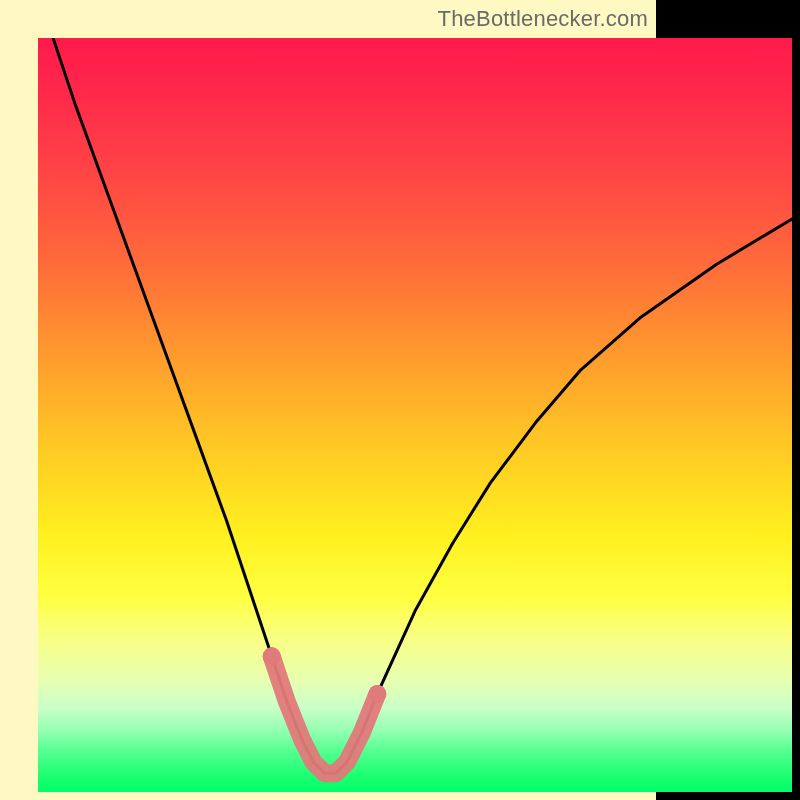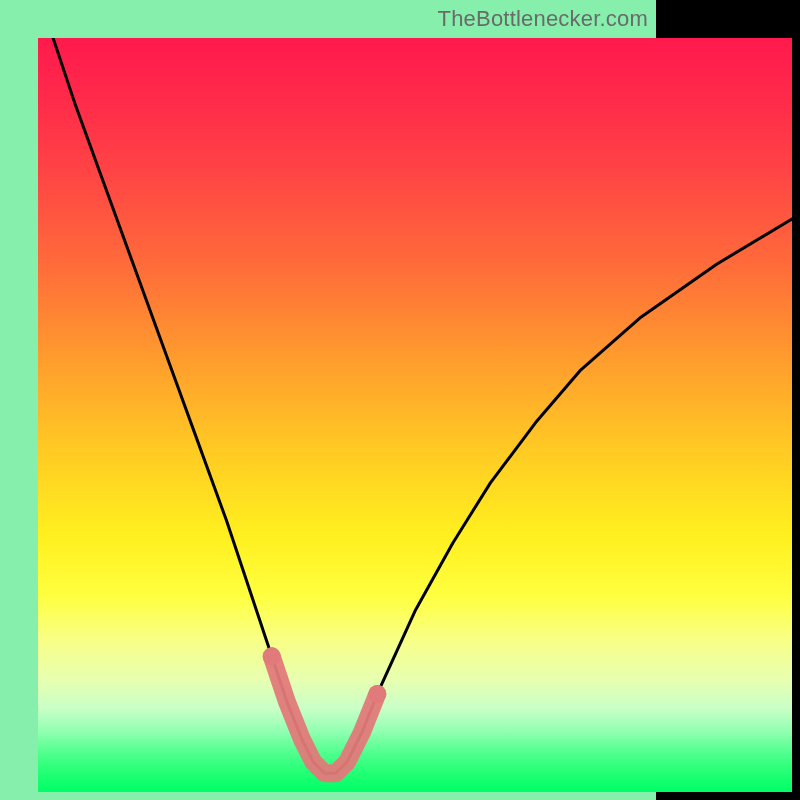--- a/index.html
+++ b/index.html
@@ -10,21 +10,21 @@
     overflow: hidden;
     background: #000;
     font-family: Arial, Helvetica, sans-serif;
   }
   .frame {
     position: absolute;
     left: 0;
     top: 0;
     width: 656px;
     height: 800px;
-    background: #86efac;
+    background: #fef9c3;
   }
   .plot-area {
     position: absolute;
     left: 38px;
     top: 38px;
     width: 754px;
     height: 754px;
     overflow: hidden;
   }
   .gradient {

